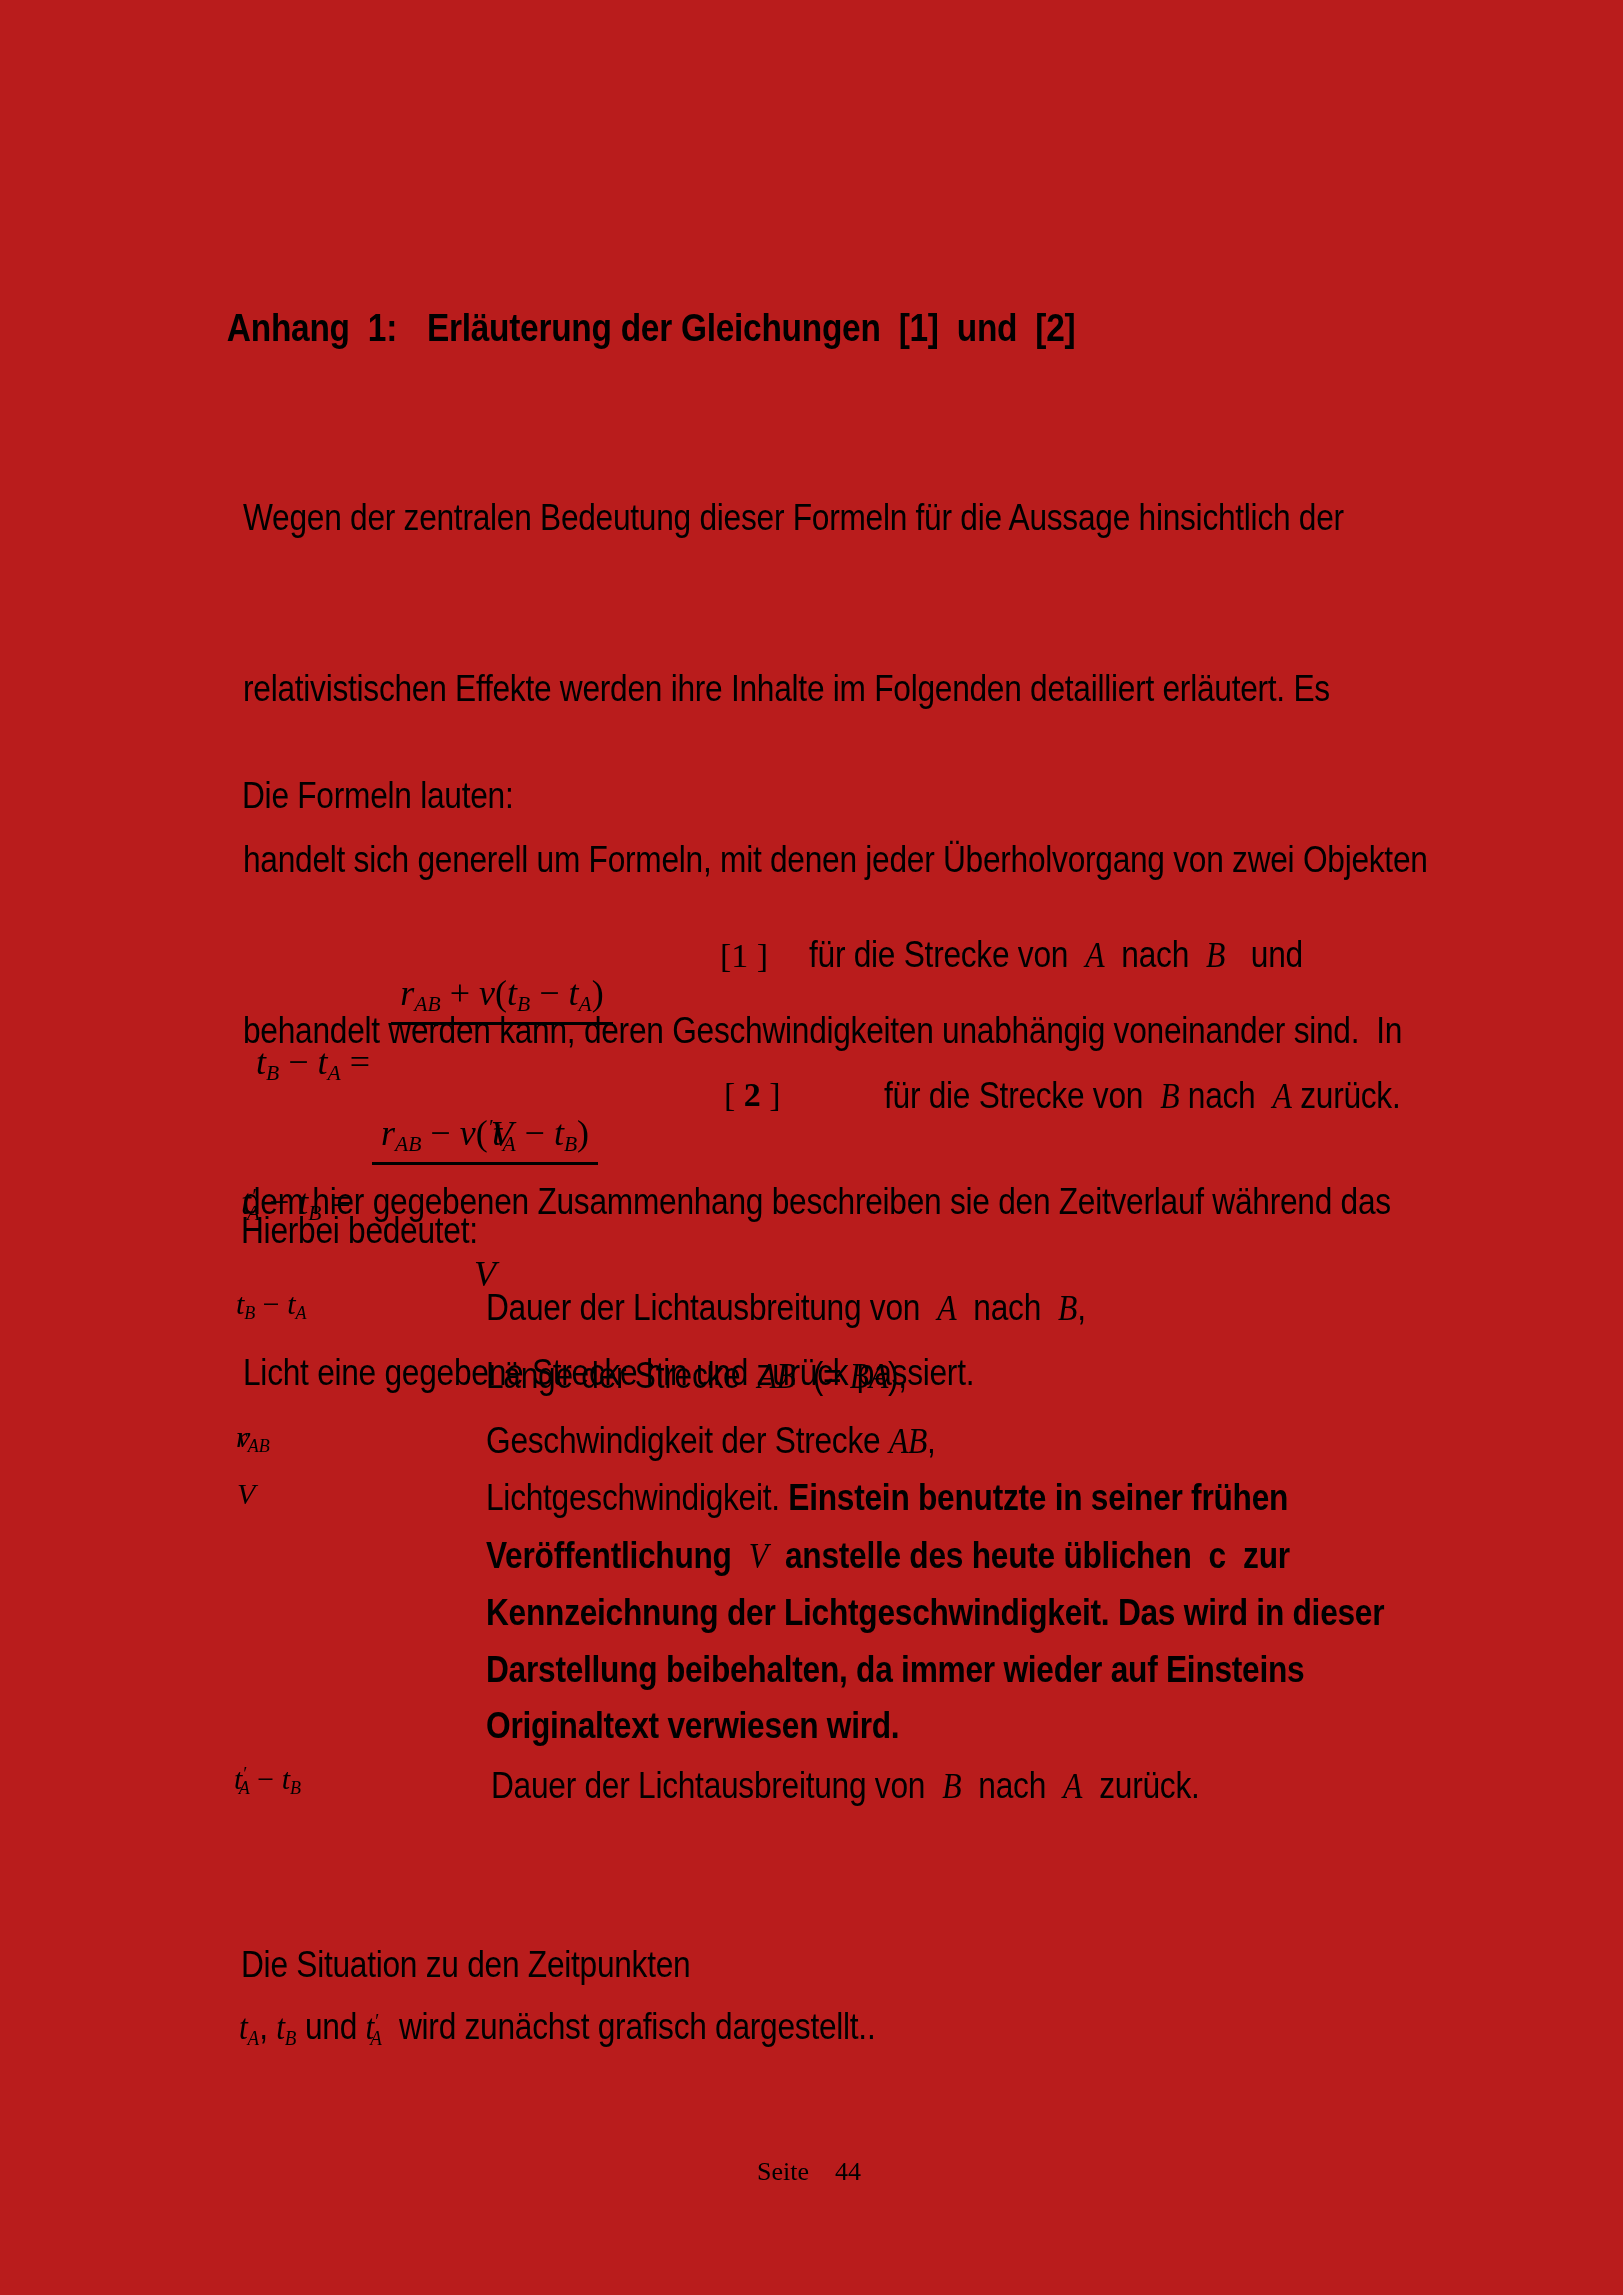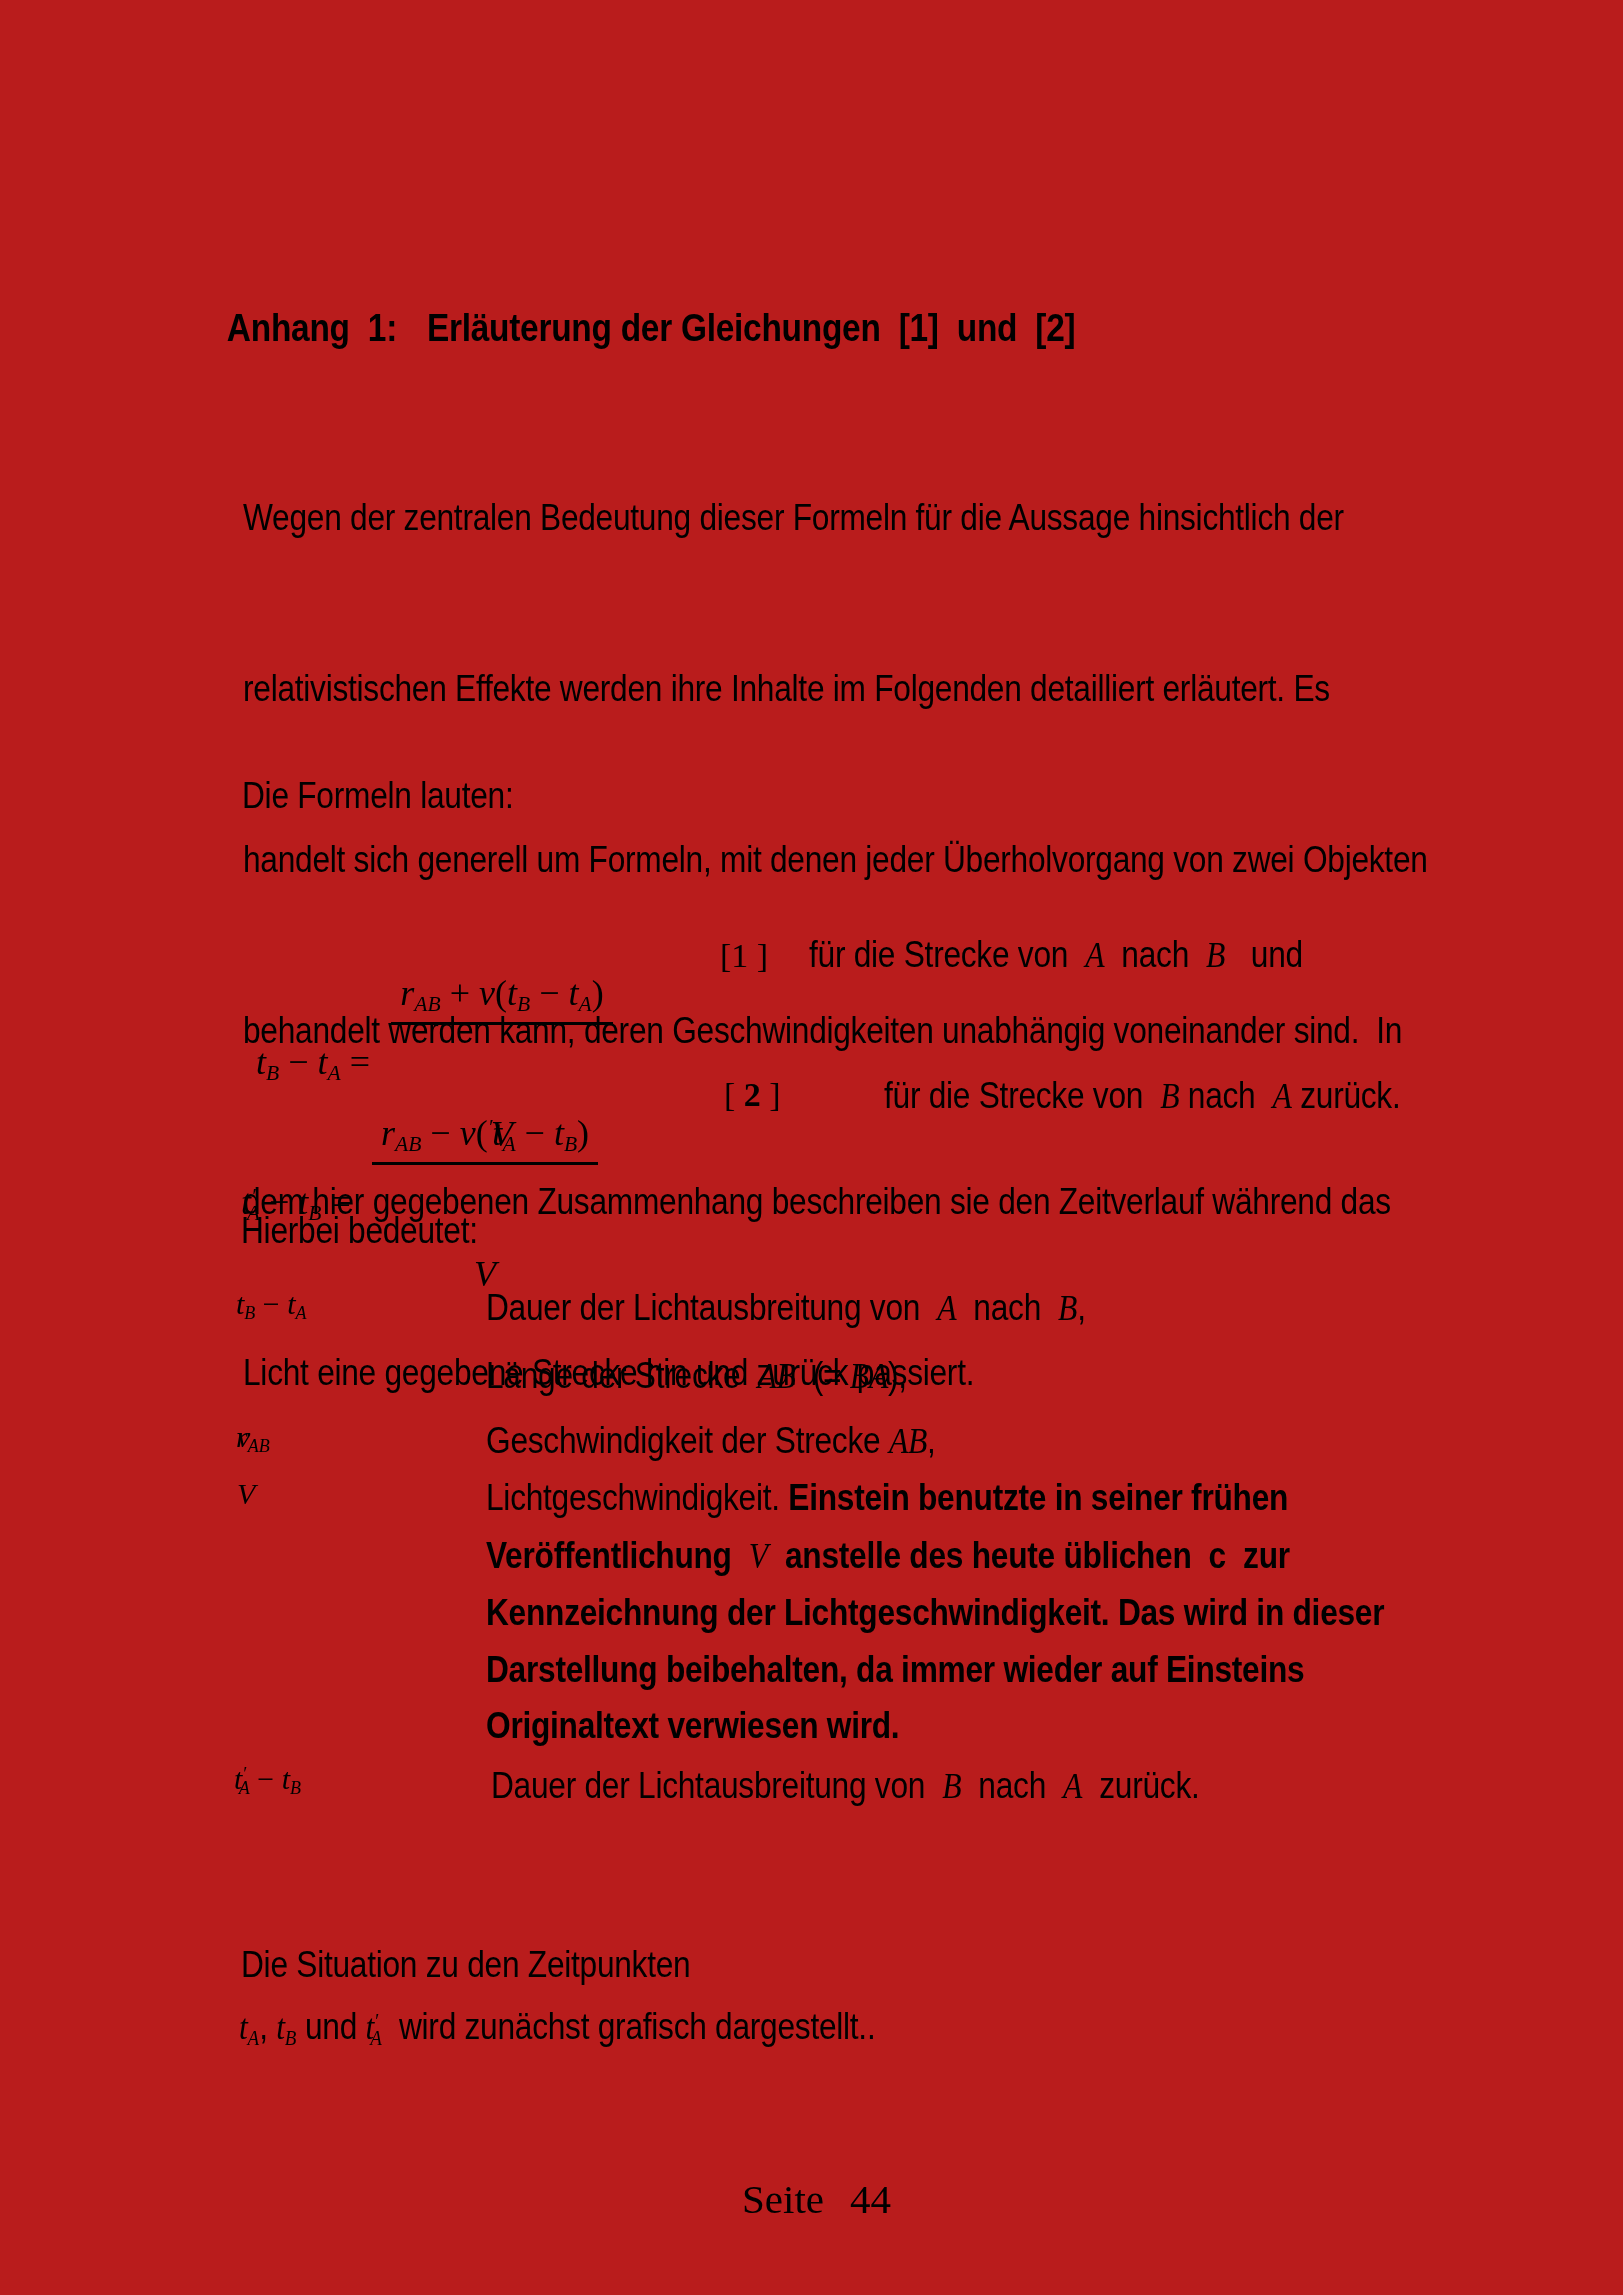--- a/index.html
+++ b/index.html
@@ -24,21 +24,21 @@
   sub { font-size:0.60em; vertical-align:-0.28em; font-family:"Liberation Serif","DejaVu Serif",serif; font-style:italic; letter-spacing:0; }
   sup { font-size:0.60em; vertical-align:0.5em; font-family:"Liberation Serif","DejaVu Serif",serif; font-style:italic; letter-spacing:0; }
   sup + sub { margin-left:-0.42em; }
   .equation { display:flex; align-items:center; }
   .eq-lhs { margin-right:21px; }
   .fraction { display:inline-block; text-align:center; }
   .fraction .num { display:block; padding:0 9.2px 5.2px 9.2px; border-bottom:3.3px solid #000; }
   .fraction .den { display:block; padding-top:3.9px; }
   .eq-ref { font-family:"Liberation Serif","DejaVu Serif",serif; font-size:34px; }
   .term { font-size:30px; }
-  .footer { left:0; width:1592px; text-align:center; font-family:"Liberation Serif","DejaVu Serif",serif; font-size:41px; white-space:pre; }
+  .footer { left:0; width:1592px; text-align:center; font-family:"Liberation Serif","DejaVu Serif",serif; font-size:26px; white-space:pre; }
   .footer .num { margin-left:26px; }
 </style>
 </head>
 <body>
 
 <div class="page">
 
   <div class="abs heading sans" style="left:192px; top:264px;">
     <span>Anhang  1:</span><span class="title">Erläuterung der Gleichungen  [1]  und  [2]</span>
   </div>

